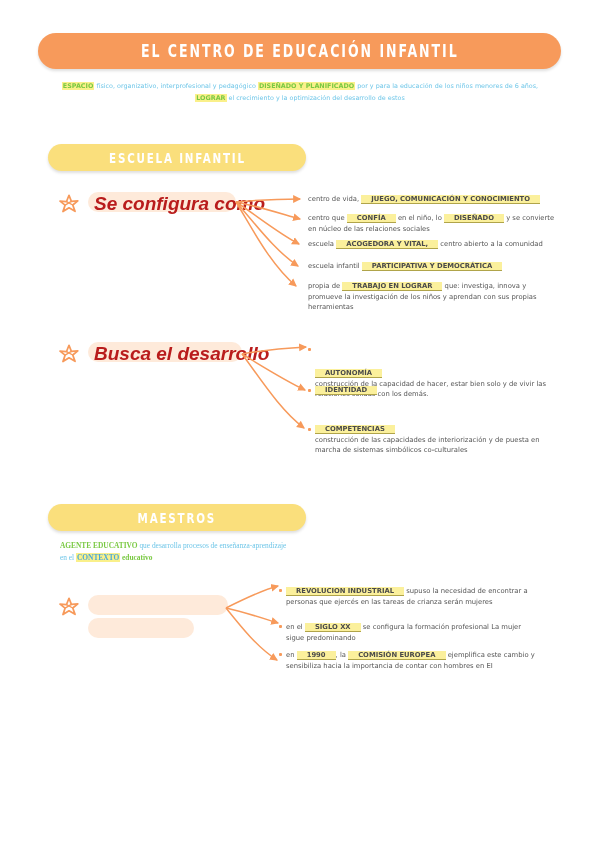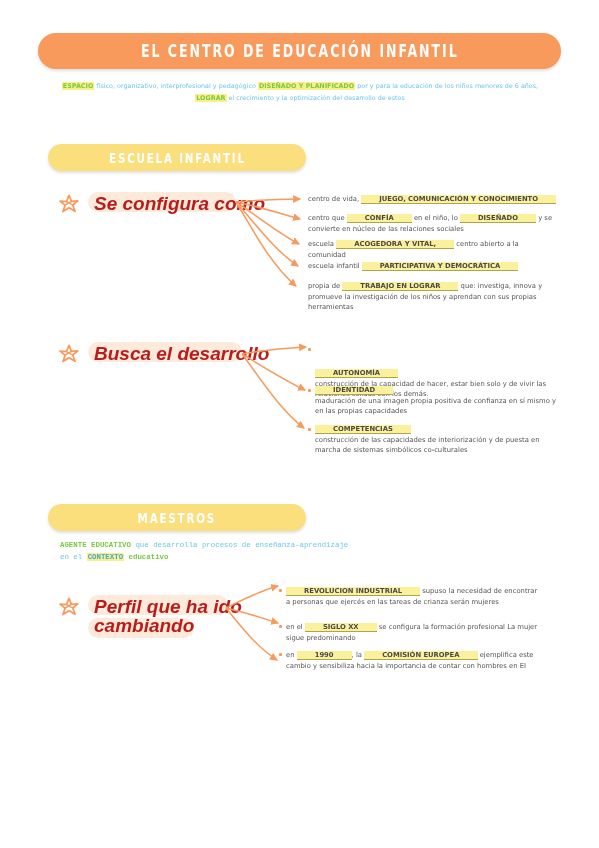--- a/index.html
+++ b/index.html
@@ -73,21 +73,21 @@
   .blu { color: #6fc6e8; }
   .blu-b { color: #4aa8d8; font-weight: bold; }
 
   
   #maestros-text {
     position: absolute;
     left: 60px; top: 540px; width: 330px;
     font-size: 7.4px;
     line-height: 11.5px;
     color: #6fc6e8;
-    font-family: Liberation Mono, monospace;
+    font-family: Liberation Serif, serif;
   }
 
   
   .script-label {
     position: absolute;
     color: #b91c1c;
     font-family: Liberation Sans, sans-serif;
     font-style: italic;
     font-weight: bold;
     font-size: 19px;
@@ -122,21 +122,21 @@
     font-family: "DejaVu Sans", sans-serif;
     font-size: 6.8px;
     line-height: 10.5px;
     color: #555555;
   }
   .term {
     font-weight: bold;
     color: #4a4a4a;
     background: #FBF09C;
     border-bottom: 1px solid #b0a44a;
-    padding: 0 18px;
+    padding: 0 10px;
     text-align: center;
   }
   .dot {
     position: absolute;
     width: 3px; height: 3px;
     background: #F79A5B;
     border-radius: 1px;
   }
 
   #b1 { left: 308px; top: 194px; width: 250px; }
@@ -238,21 +238,20 @@
 
   <div class="dot" id="d1"></div>
   <div class="bullet" id="dev1">
     <span class="term">AUTONOMÍA</span><br>
     <span>construcción de la capacidad de hacer, estar bien solo y de vivir las relaciones sólidas con los demás.</span>
   </div>
 
   <div class="dot" id="d2"></div>
   <div class="bullet" id="dev2">
     <span class="term">IDENTIDAD</span><br>
-    <span>maduración de una imagen propia positiva de confianza en sí mismo y en las propias capacidades</span>
   </div>
 
   <div class="dot" id="d3"></div>
   <div class="bullet" id="dev3">
     <span class="term">COMPETENCIAS</span><br>
     <span>construcción de las capacidades de interiorización y de puesta en marcha de sistemas simbólicos co-culturales</span>
   </div>
 
   <div class="banner" id="banner-maestros">
     <span class="banner-title">MAESTROS</span>
@@ -263,24 +262,20 @@
     <span class="blu">en el </span><span class="hl-y blu-b">CONTEXTO</span><span class="grn"> educativo</span>
   </div>
 
   <svg class="star-icon" id="star-3" viewBox="0 0 24 24">
     <path d="M12 2.5 L14.6 9.2 L21.6 8.6 L16.1 13.1 L18.6 20 L12 16.1 L5.4 20.3 L7.7 13.3 L2.2 8.9 L9.3 9.3 Z" fill="none" stroke="#F79A5B" stroke-width="1.9" stroke-linejoin="round" stroke-linecap="round"></path>
     <path d="M9.3 9.3 L16.1 13.1 M14.6 9.2 L7.7 13.3" fill="none" stroke="#F79A5B" stroke-width="1.5"></path>
   </svg>
 
   <div class="script-pill" id="pill-perfil-1"></div>
   <div class="script-pill" id="pill-perfil-2"></div>
-  <div class="script-label" id="label-perfil">
-    <span>Perfil que ha ido</span><br>
-    <span>cambiando</span>
-  </div>
 
   <svg class="arrow-svg" style="left:222px; top:582px; width:66px; height:88px;" viewBox="0 0 66 88">
     <defs>
       <marker id="ah3" markerWidth="6" markerHeight="6" refX="4.6" refY="3" orient="auto">
         <path d="M0,0.4 L5.4,3 L0,5.6 Z" fill="#F79A5B"></path>
       </marker>
     </defs>
     <g fill="none" stroke="#F79A5B" stroke-width="1.5" marker-end="url(#ah3)">
       <path d="M4,26 C20,18 40,8 56,4"></path>
       <path d="M4,26 C22,30 40,36 56,41"></path>

